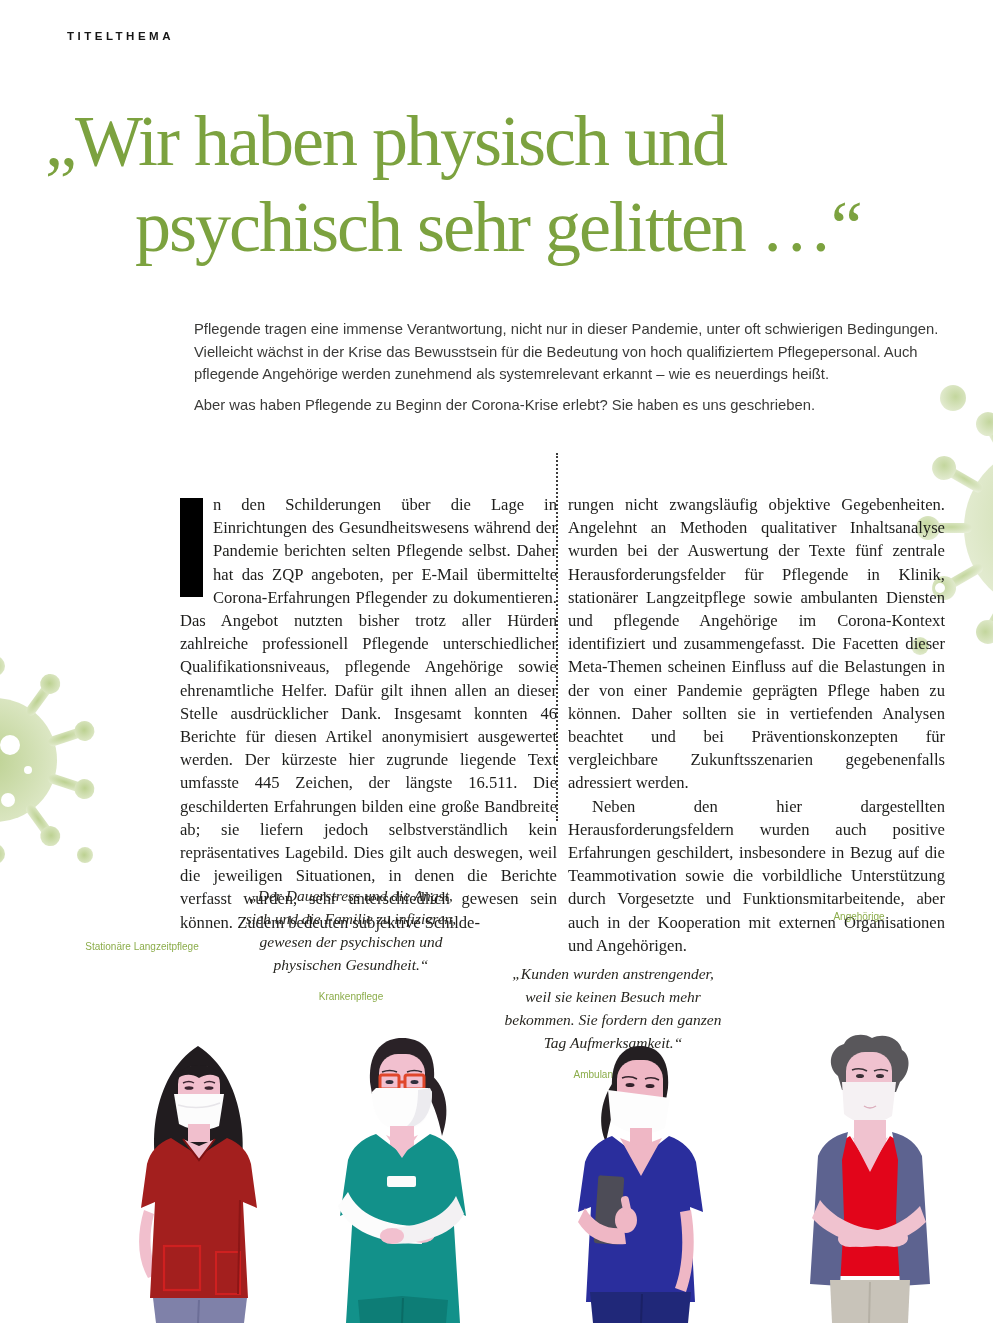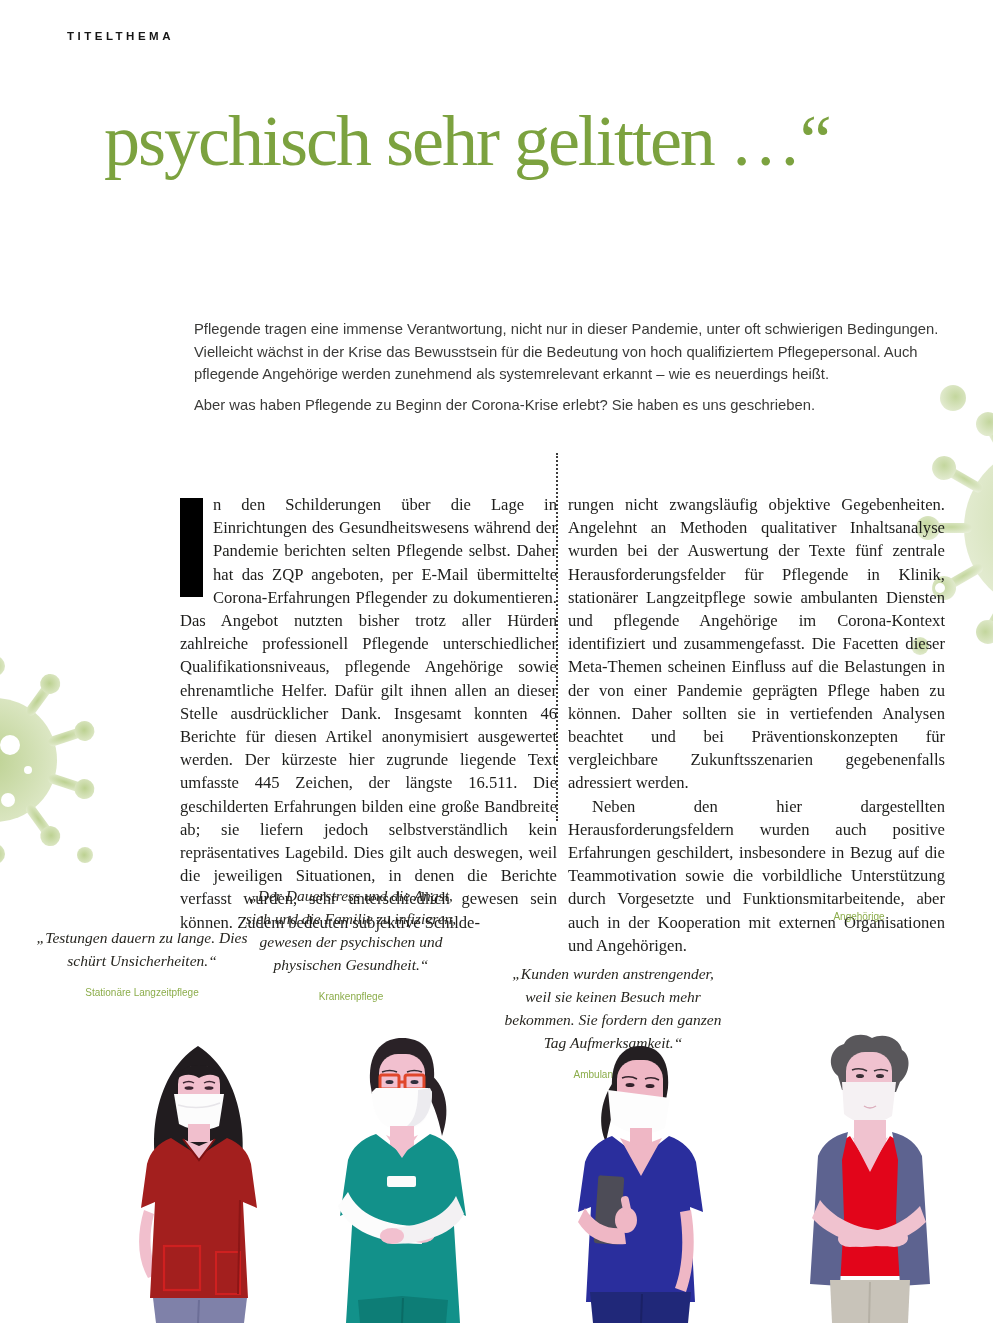--- a/index.html
+++ b/index.html
@@ -12,21 +12,21 @@
   .kicker {
     position:absolute; left:67px; top:30px;
     font-size:11.5px; font-weight:bold; letter-spacing:3.5px; color:#161616;
   }
   .headline {
     position:absolute; left:45px; top:98px;
     font-family:"Liberation Serif", serif; font-weight:400;
     font-size:72px; line-height:86px; letter-spacing:-2px;
     color:#7ca23f; white-space:nowrap;
   }
-  .headline .l2 { margin-left:59px; }
+  .headline .l2 { margin-left:90px; }
   .intro {
     position:absolute; left:186px; top:310px; width:780px;
     font-size:14.8px; line-height:22.6px; color:#3a3a38;
   }
   .intro p { margin:8px; }
   .bodycol {
     position:absolute; top:466px; width:377px;
     font-family:"Liberation Serif", serif;
     font-size:16.6px; line-height:23.2px; color:#1d1d1b;
     text-align:justify;
@@ -193,39 +193,39 @@
         <circle cx="110" cy="105" r="10"></circle>
         <circle cx="108" cy="160" r="7"></circle>
         <circle cx="128" cy="130" r="4"></circle>
       </g>
     </svg>
   </div>
 
   <div class="kicker">TITELTHEMA</div>
 
   <h1 class="headline" style="margin:0;">
+    <div class="l1">„Wir haben physisch und</div>
     <div class="l2">psychisch sehr gelitten …“</div>
   </h1>
 
   <div class="intro">
     <p>Pflegende tragen eine immense Verantwortung, nicht nur in dieser Pandemie, unter oft schwierigen Bedingungen. Vielleicht wächst in der Krise das Bewusstsein für die Bedeutung von hoch qualifiziertem Pflegepersonal. Auch pflegende Angehörige werden zunehmend als systemrelevant erkannt – wie es neuerdings heißt.</p>
     <p>Aber was haben Pflegende zu Beginn der Corona-Krise erlebt? Sie haben es uns geschrieben.</p>
   </div>
 
   <div class="bodycol col1">
     <span class="dropcap">I</span><span>n den Schilderungen über die Lage in Einrichtungen des Gesundheitswesens während der Pandemie berichten selten Pflegende selbst. Daher hat das ZQP angeboten, per E-Mail übermittelte Corona-Erfahrungen Pflegender zu dokumentieren. Das Angebot nutzten bisher trotz aller Hürden zahlreiche professionell Pflegende unterschiedlicher Qualifikationsniveaus, pflegende Angehörige sowie ehrenamtliche Helfer. Dafür gilt ihnen allen an dieser Stelle ausdrücklicher Dank. Insgesamt konnten 46 Berichte für diesen Artikel anonymisiert ausgewertet werden. Der kürzeste hier zugrunde liegende Text umfasste 445 Zeichen, der längste 16.511. Die geschilderten Erfahrungen bilden eine große Bandbreite ab; sie liefern jedoch selbstverständlich kein repräsentatives Lagebild. Dies gilt auch deswegen, weil die jeweiligen Situationen, in denen die Berichte verfasst wurden, sehr unterschiedlich gewesen sein können. Zudem bedeuten subjektive Schilde-</span>
   </div>
   <div class="col-divider"></div>
   <div class="bodycol col2">
     <p>rungen nicht zwangsläufig objektive Gegebenheiten. Angelehnt an Methoden qualitativer Inhaltsanalyse wurden bei der Auswertung der Texte fünf zentrale Herausforderungsfelder für Pflegende in Klinik, stationärer Langzeitpflege sowie ambulanten Diensten und pflegende Angehörige im Corona-Kontext identifiziert und zusammengefasst. Die Facetten dieser Meta-Themen scheinen Einfluss auf die Belastungen in der von einer Pandemie geprägten Pflege haben zu können. Daher sollten sie in vertiefenden Analysen beachtet und bei Präventionskonzepten für vergleichbare Zukunftsszenarien gegebenenfalls adressiert werden.</p>
     <p class="p2">Neben den hier dargestellten Herausforderungsfeldern wurden auch positive Erfahrungen geschildert, insbesondere in Bezug auf die Teammotivation sowie die vorbildliche Unterstützung durch Vorgesetzte und Funktionsmitarbeitende, aber auch in der Kooperation mit externen Organisationen und Angehörigen.</p>
   </div>
 
   <div class="quote q1">
-    <div>„Testungen dauern zu lange. Dies schürt Unsicherheiten.“</div>
     <div class="qsource">Stationäre Langzeitpflege</div>
   </div>
   <div class="quote q2">
     <div>„Der Dauerstress und die Angst, sich und die Familie zu infizieren, gewesen der psychischen und physischen Gesundheit.“</div>
     <div class="qsource">Krankenpflege</div>
   </div>
   <div class="quote q3">
     <div>„Kunden wurden anstrengender, weil sie keinen Besuch mehr bekommen. Sie fordern den ganzen Tag Aufmerksamkeit.“</div>
     <div class="qsource">Ambulante Pflege</div>
   </div>

